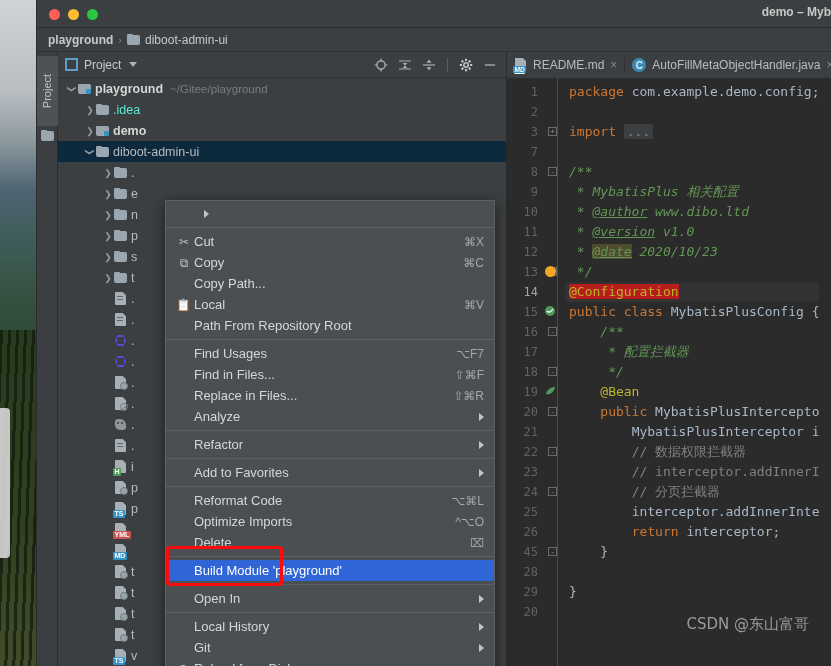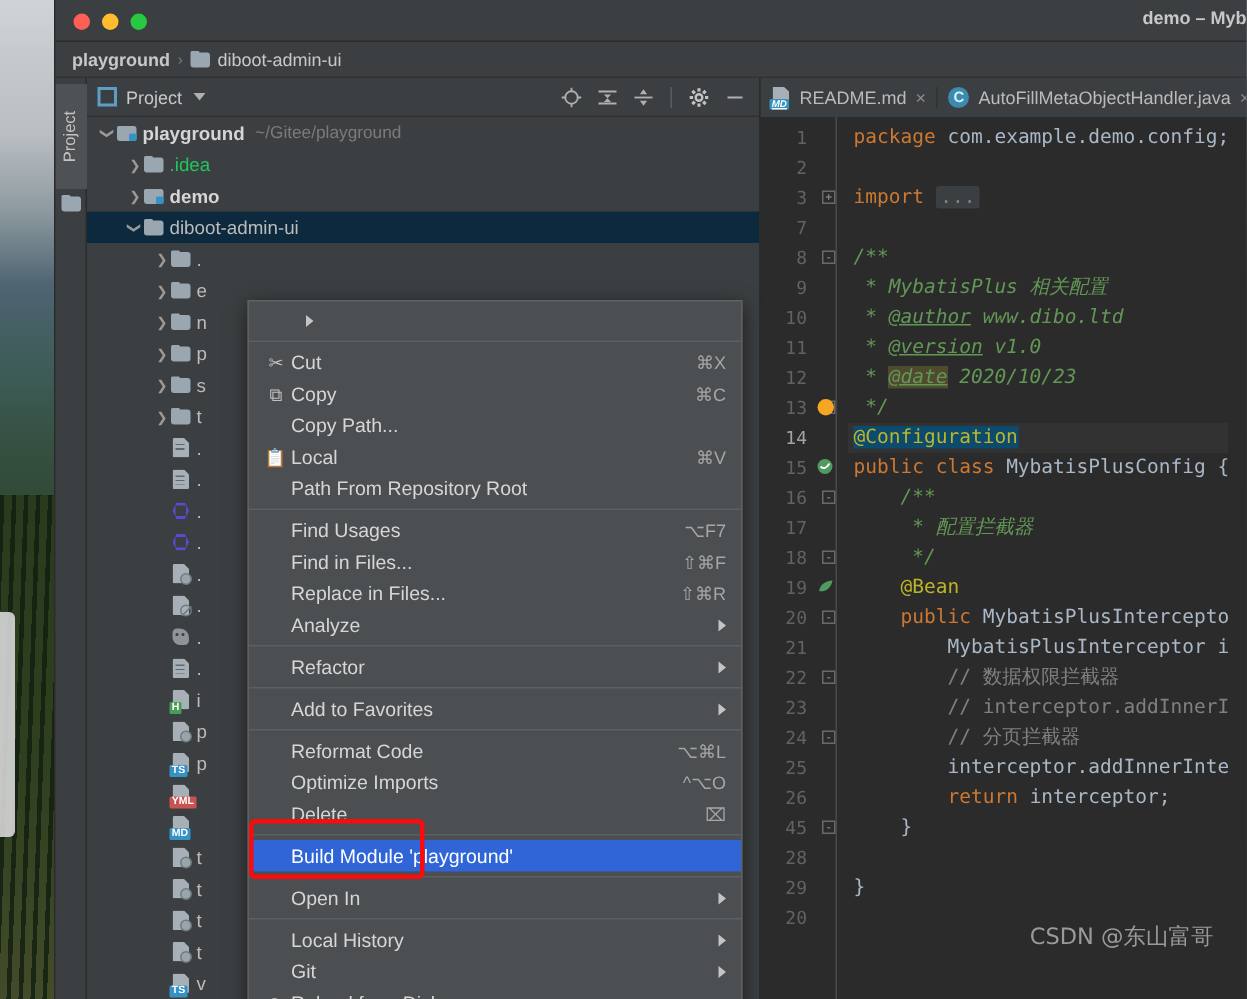--- a/index.html
+++ b/index.html
@@ -129,21 +129,21 @@
     padding-right: 4px;
   }
   .row.selected { background: #0d293e; }
   .arrow {
     width: 12px; text-align: center; color: #9a9a9a; font-size: 9px; flex: 0 0 12px;
   }
   .arrow.open::after { content: "\276F"; display: inline-block; transform: rotate(90deg); }
   .arrow.closed::after { content: "\276F"; }
   .nm { color: #bbbbbb; margin-left: 4px; }
   .nm.bold { font-weight: bold; color: #d5d5d5; }
-  .nm.yellowish { color: #22c55e; }
+  .nm.yellowish { color: #5eead4; }
   .loc { color: #7b7b7b; margin-left: 7px; font-size: 11.5px; }
 
   
   .fileico {
     width: 13px; height: 15px; position: relative; flex: 0 0 13px;
   }
   .fileico .sheet {
     position: absolute; left: 1px; top: 1px; width: 11px; height: 13px;
     background: #a6b0b6; border-radius: 1px;
     clip-path: polygon(0 0, 70% 0, 100% 25%, 100% 100%, 0 100%);
@@ -268,21 +268,21 @@
   }
   #codetext {
     flex: 1; padding-top: 4px; font-family: "DejaVu Sans Mono", monospace;
     font-size: 13px; white-space: pre; overflow: hidden; color: #a9b7c6;
   }
   #codetext .cl { height: 20px; line-height: 20px; padding-left: 4px; }
   #codetext .cl.cur { background: #323232; }
 
   .k  { color: #cc7832; }         
   .an { color: #bbb529; }         
-  .an-hl { color: #bbb529; background: #0c4a6e; }
+  .an-hl { color: #bbb529; background: #b91c1c; }
   .cm { color: #629755; font-style: italic; }   
   .cmp{ color: #808080; }         
   .tg { color: #629755; font-style: italic; text-decoration: underline; }
   .tg-hl { color: #629755; font-style: italic; text-decoration: underline; background: #4f4b2e; }
   .st { color: #a9b7c6; }
   .im { background: #3c3f41; color: #808080; padding: 0 3px; border-radius: 2px; }
 
   #watermark {
     position: absolute; right: 22px; bottom: 32px; font-size: 15px; color: #9a9a9a;
     font-family: "DejaVu Sans", sans-serif; white-space: nowrap;

